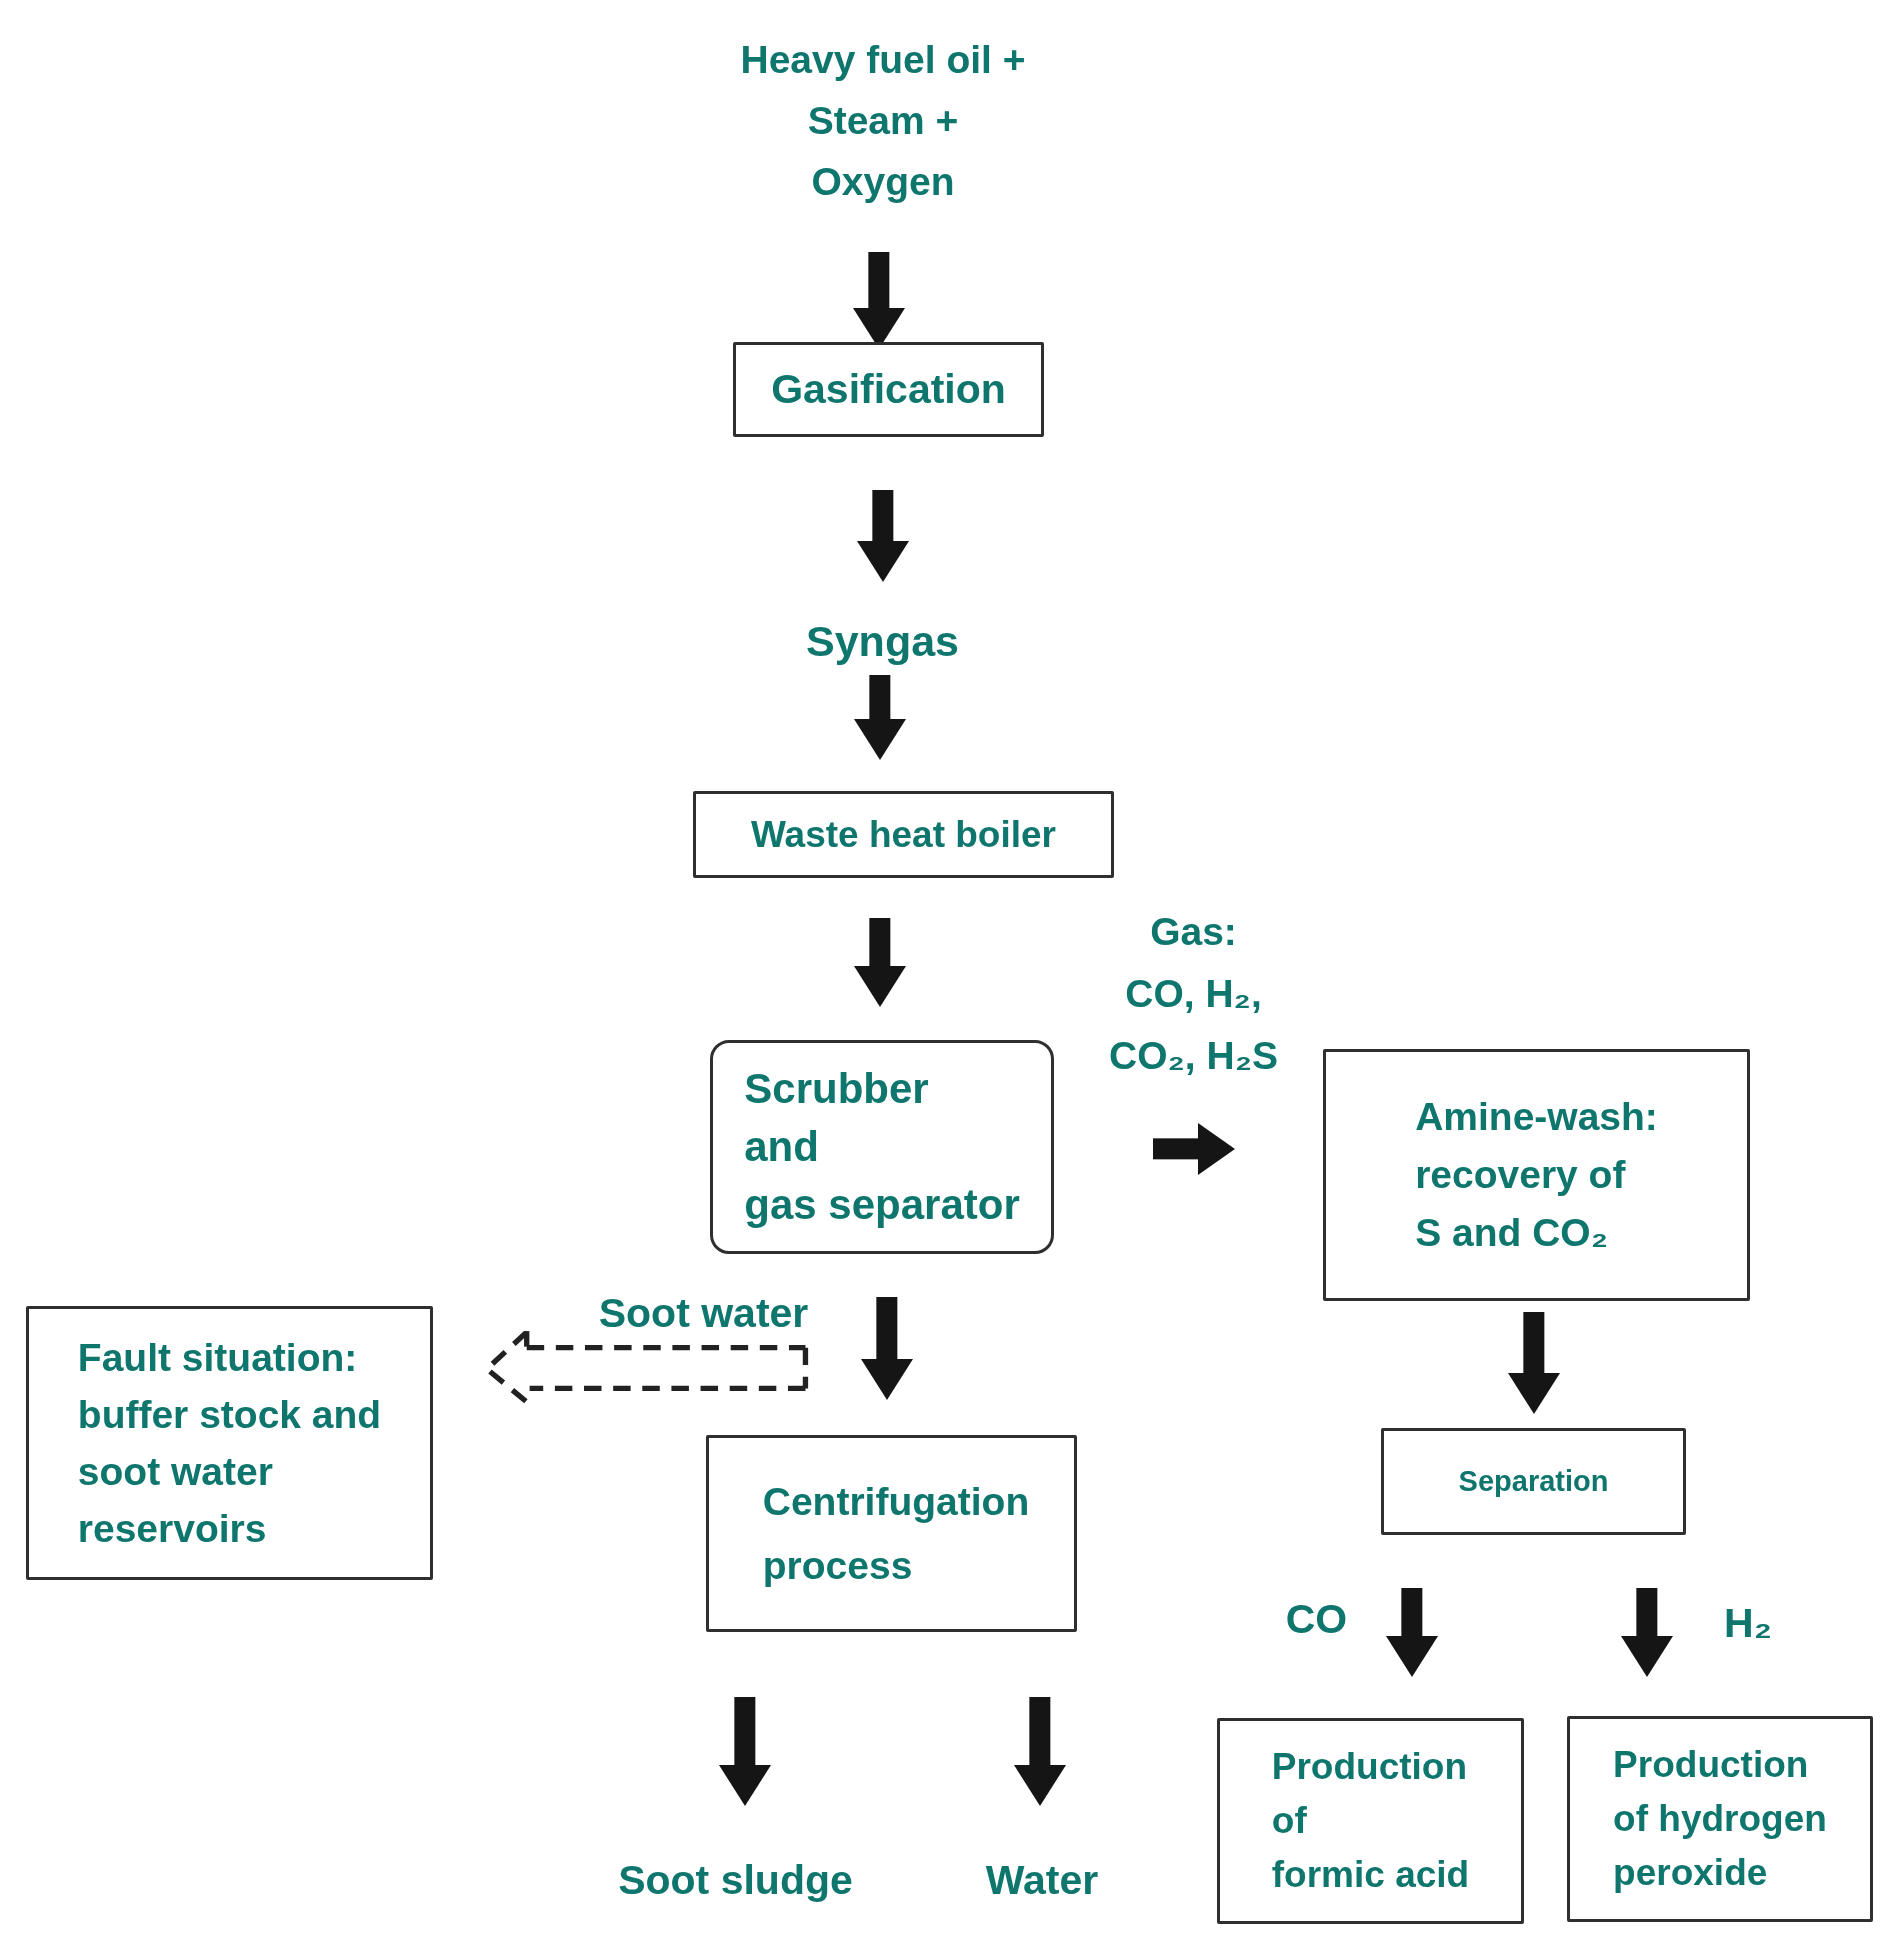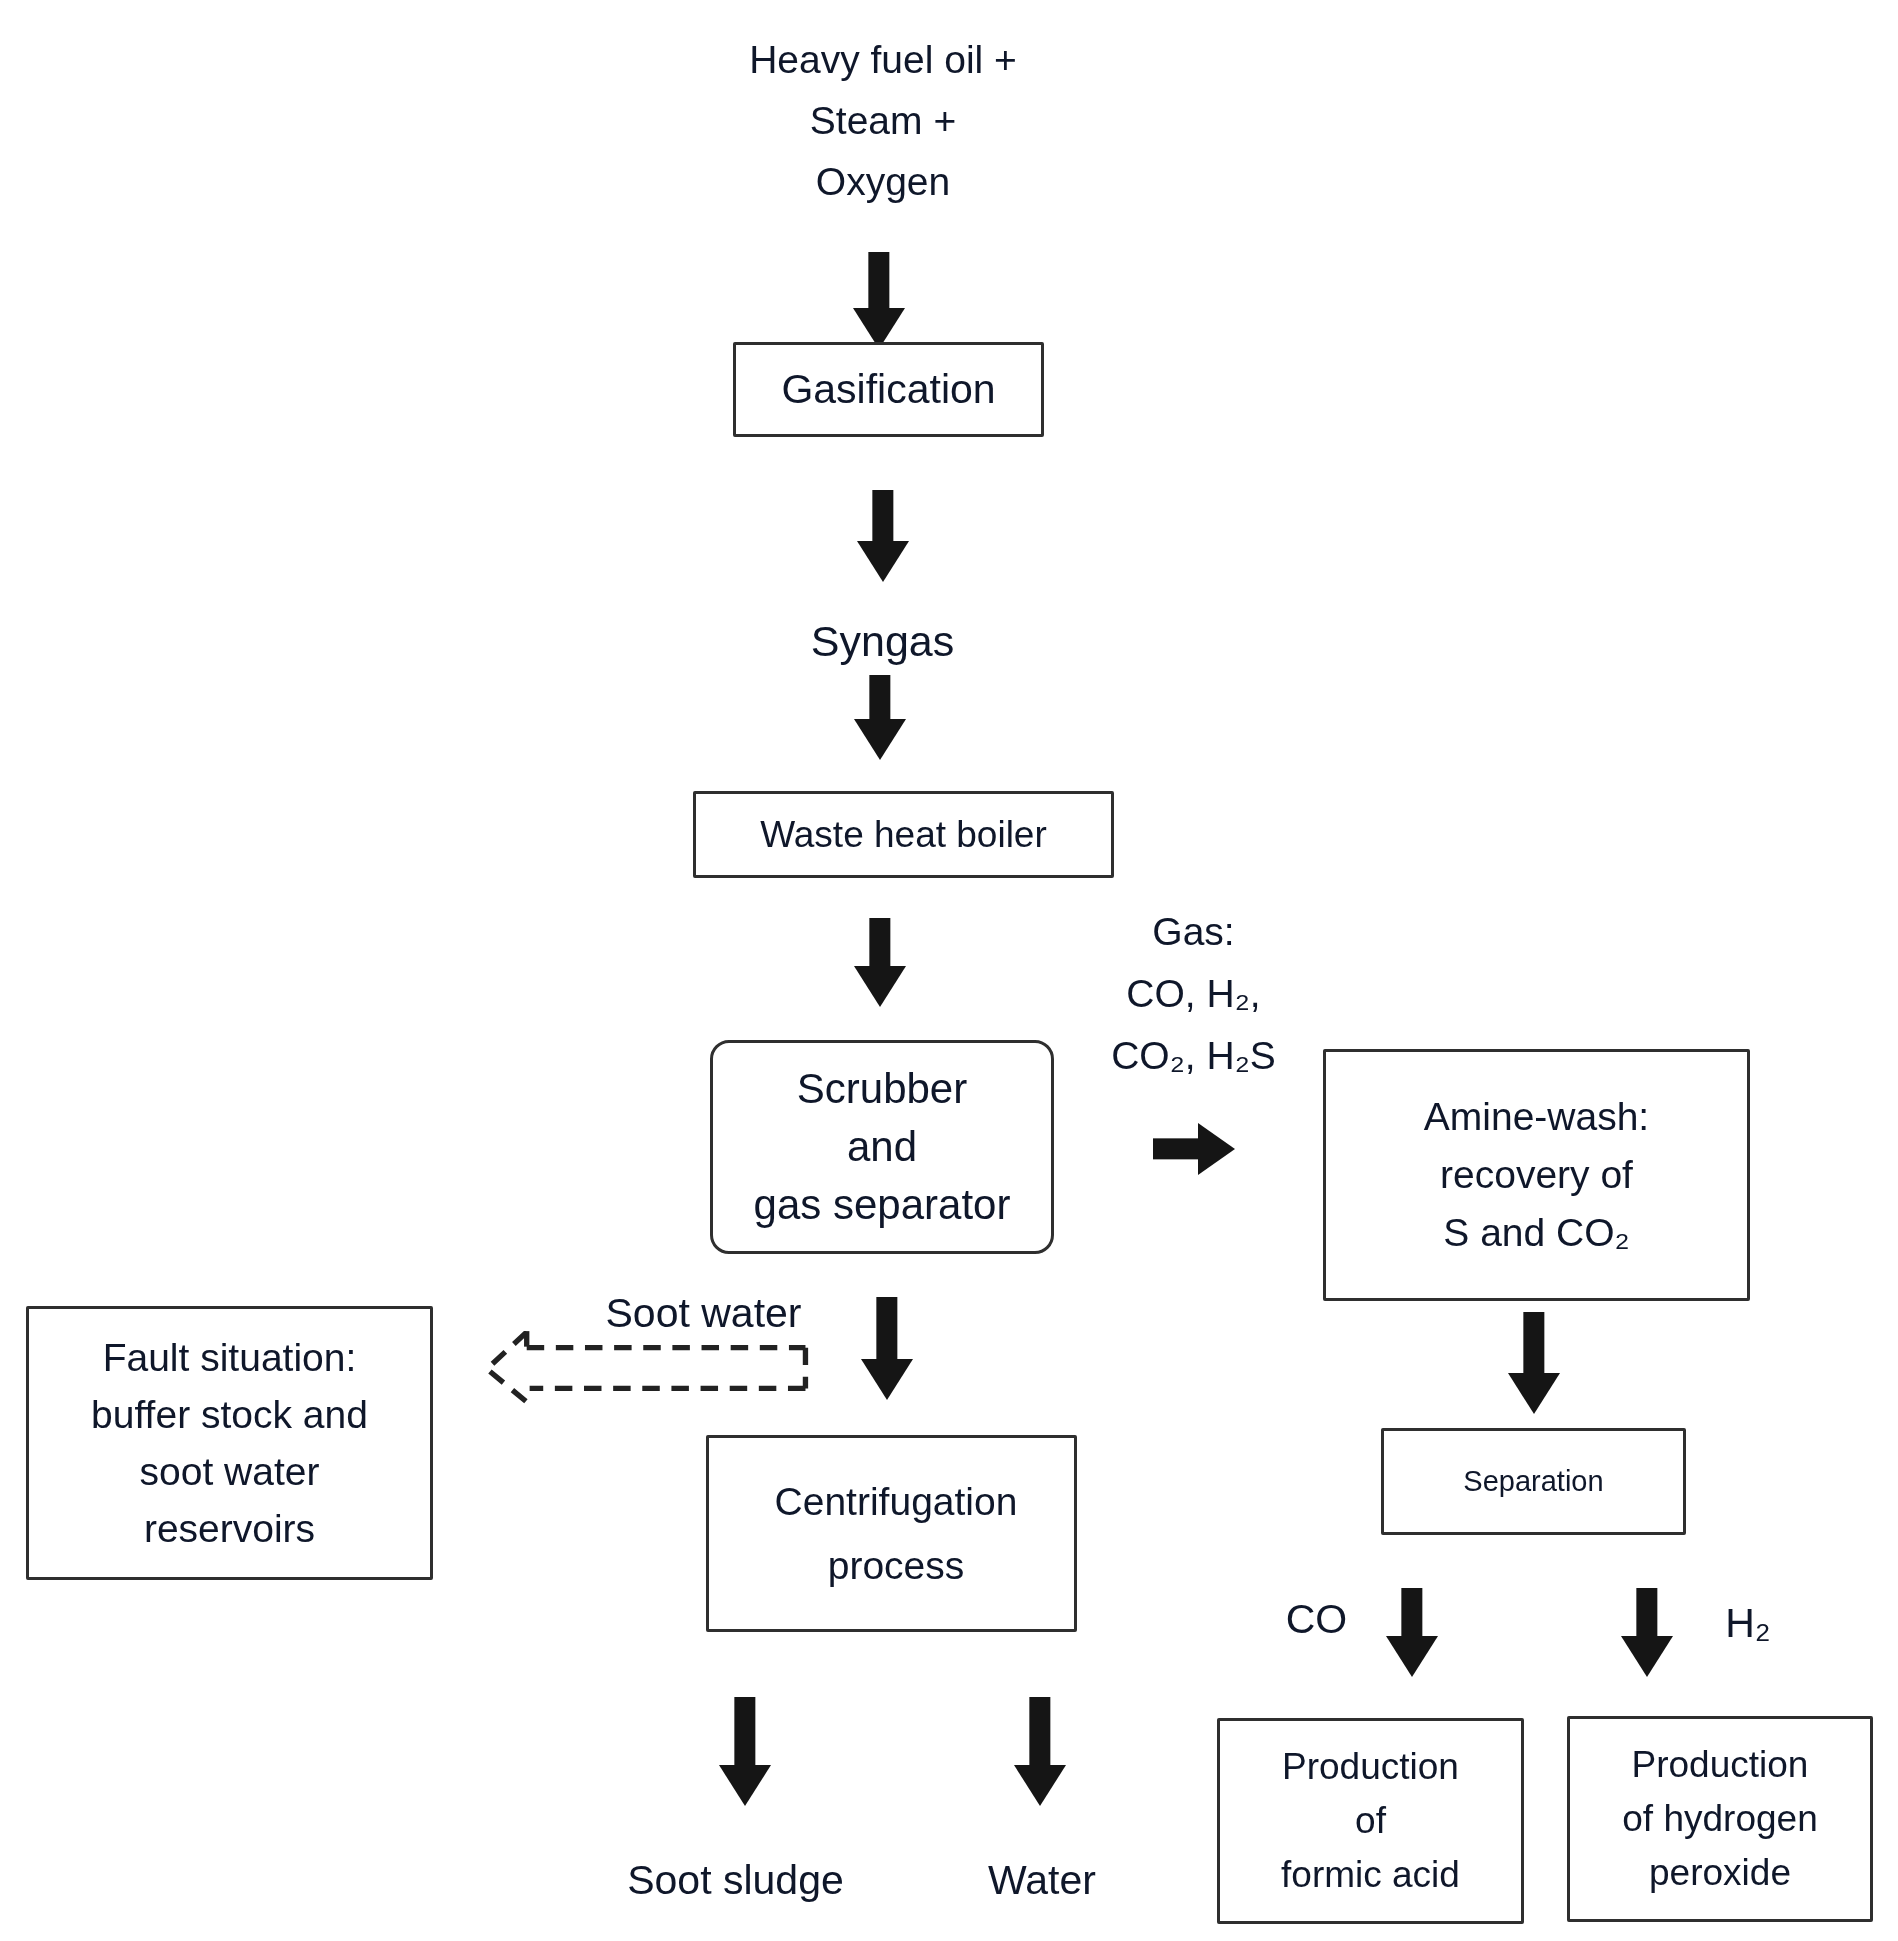--- a/index.html
+++ b/index.html
@@ -1,24 +1,24 @@
 <!DOCTYPE html>
 <html><head>
 <meta charset="utf-8">
 <style>
   html,body{margin:0;padding:0;background:#ffffff;}
   .canvas{
     position:relative;width:1898px;height:1942px;background:#ffffff;
-    font-family:"Liberation Sans", sans-serif;font-weight:normal;color:#0f172a;
+    font-family:"Liberation Sans", sans-serif;font-weight:bold;color:#0f766e;
     overflow:hidden;
   }
   .box{
     position:absolute;border:3.9px solid #2f2f2f;background:#ffffff;
     display:flex;align-items:center;justify-content:center;
-    text-align:center;white-space:pre-line;box-sizing:border-box;
+    white-space:pre-line;box-sizing:border-box;
     border-radius:1.9px;
   }
   .label{
     position:absolute;text-align:center;white-space:pre-line;line-height:1.5;
   }
   
   .arr-down{position:absolute;width:52px;}
   .arr-down::before{
     content:"";position:absolute;left:50%;top:0;transform:translateX(-50%);
     width:21.3px;height:calc(100% - 41px);background:#151515;

